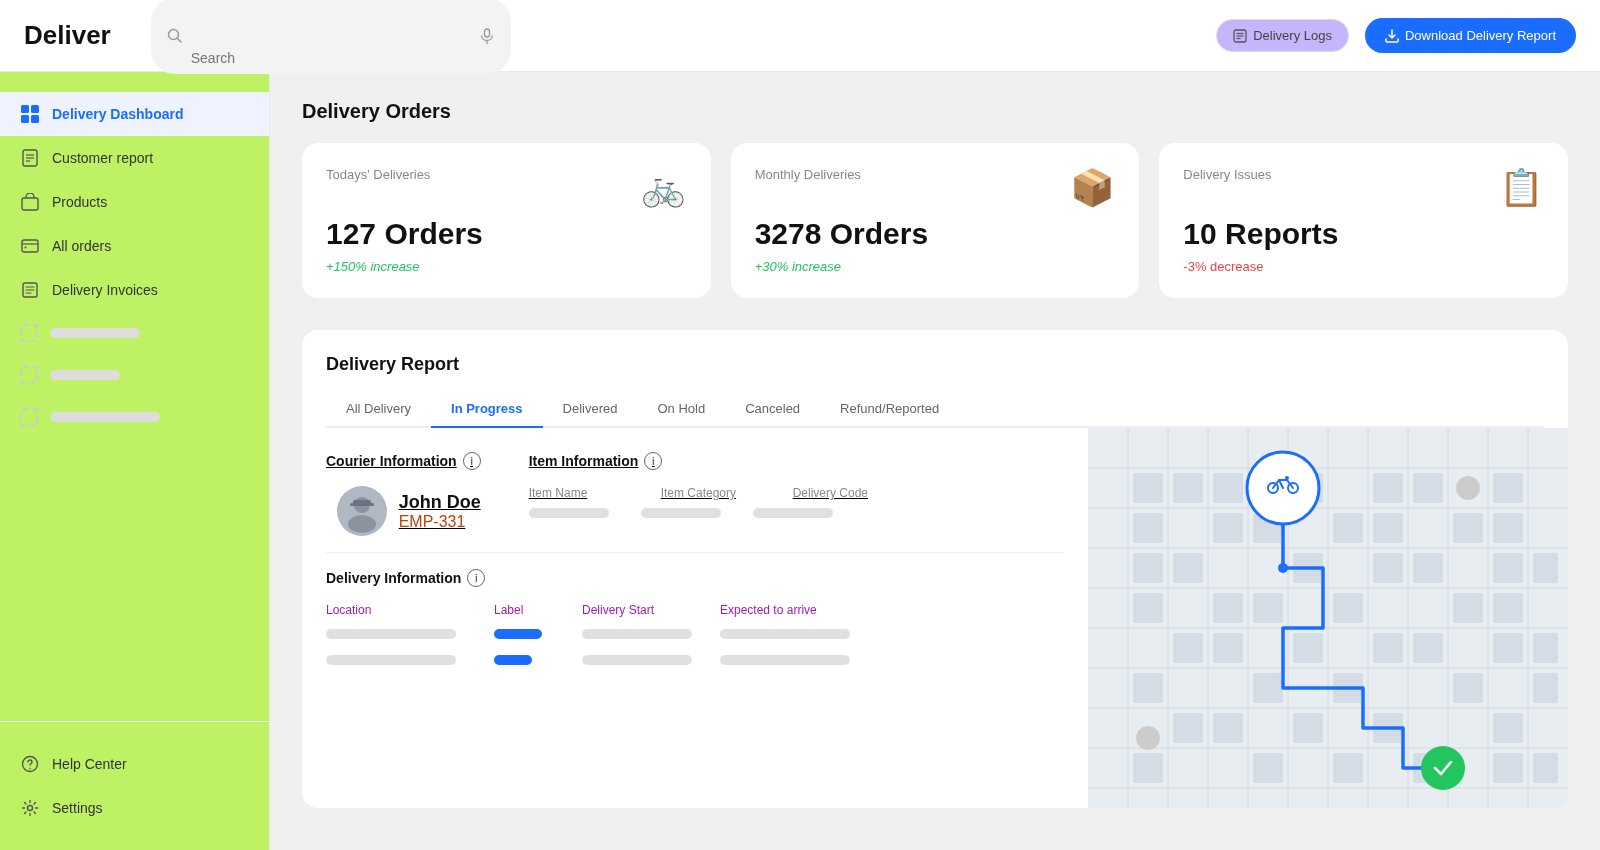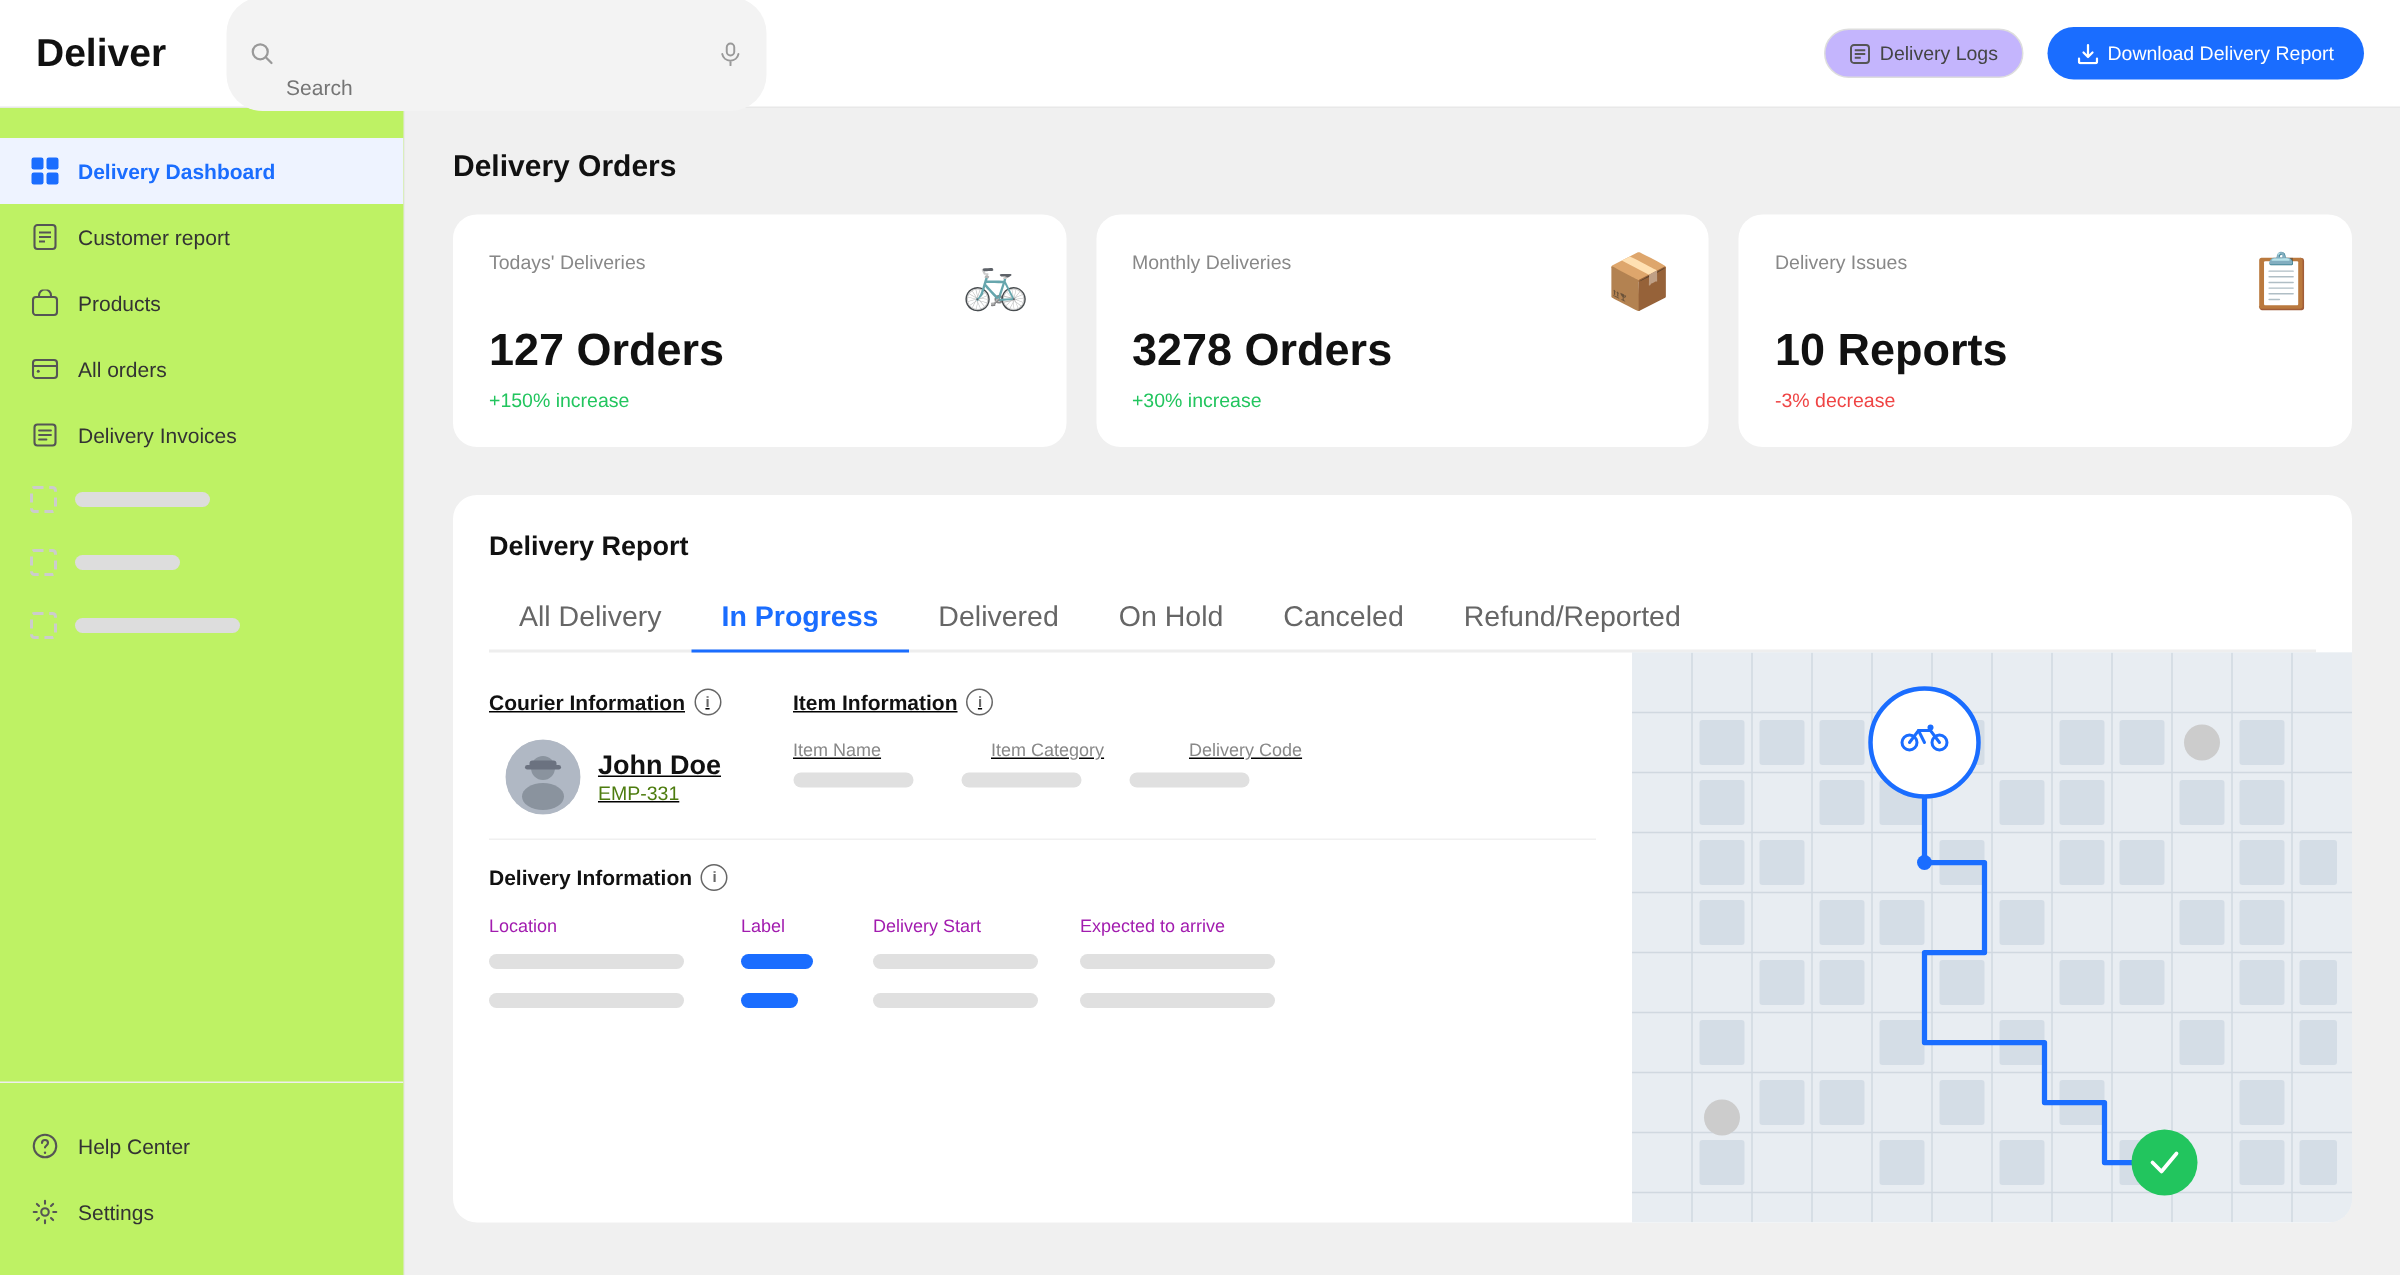--- a/index.html
+++ b/index.html
@@ -175,21 +175,21 @@
     .stat-icon { font-size: 32px; }
     .stat-value {
       font-size: 30px;
       font-weight: 700;
       color: #111;
     }
     .stat-change {
       font-size: 13px;
       font-weight: 500;
     }
-    .stat-change.positive { color: #22c55e; }
+    .stat-change.positive { color: #22c55e; font-style: italic; }
     .stat-change.negative { color: #ef4444; }
 
     
     .report-section {
       background: #fff;
       border-radius: 16px;
       overflow: hidden;
     }
     .report-header {
       padding: 24px 24px 0;
@@ -200,21 +200,21 @@
       color: #111;
       margin-bottom: 16px;
     }
     .tabs {
       display: flex;
       gap: 0;
       border-bottom: 2px solid #eee;
     }
     .tab {
       padding: 10px 20px;
-      font-size: 19px;
+      font-size: 13px;
       color: #666;
       cursor: pointer;
       border-bottom: 2px solid transparent;
       margin-bottom: -2px;
       white-space: nowrap;
     }
     .tab.active {
       color: #1a6dff;
       border-bottom: 2px solid #1a6dff;
       font-weight: 600;
@@ -263,22 +263,22 @@
       flex-shrink: 0;
       display: flex; align-items: center; justify-content: center;
     }
     .courier-avatar svg { width: 50px; height: 50px; }
     .courier-name {
       font-size: 18px;
       font-weight: 700;
       color: #111;
     }
     .courier-id {
-      font-size: 13px;
-      color: #4d7c0f;
+      font-size: 16px;
+      color: #c2410c;
     }
     .item-info-col {
       flex: 1;
     }
     .item-table-headers {
       display: flex;
       gap: 32px;
       margin-bottom: 8px;
     }
     .item-table-col-header {

